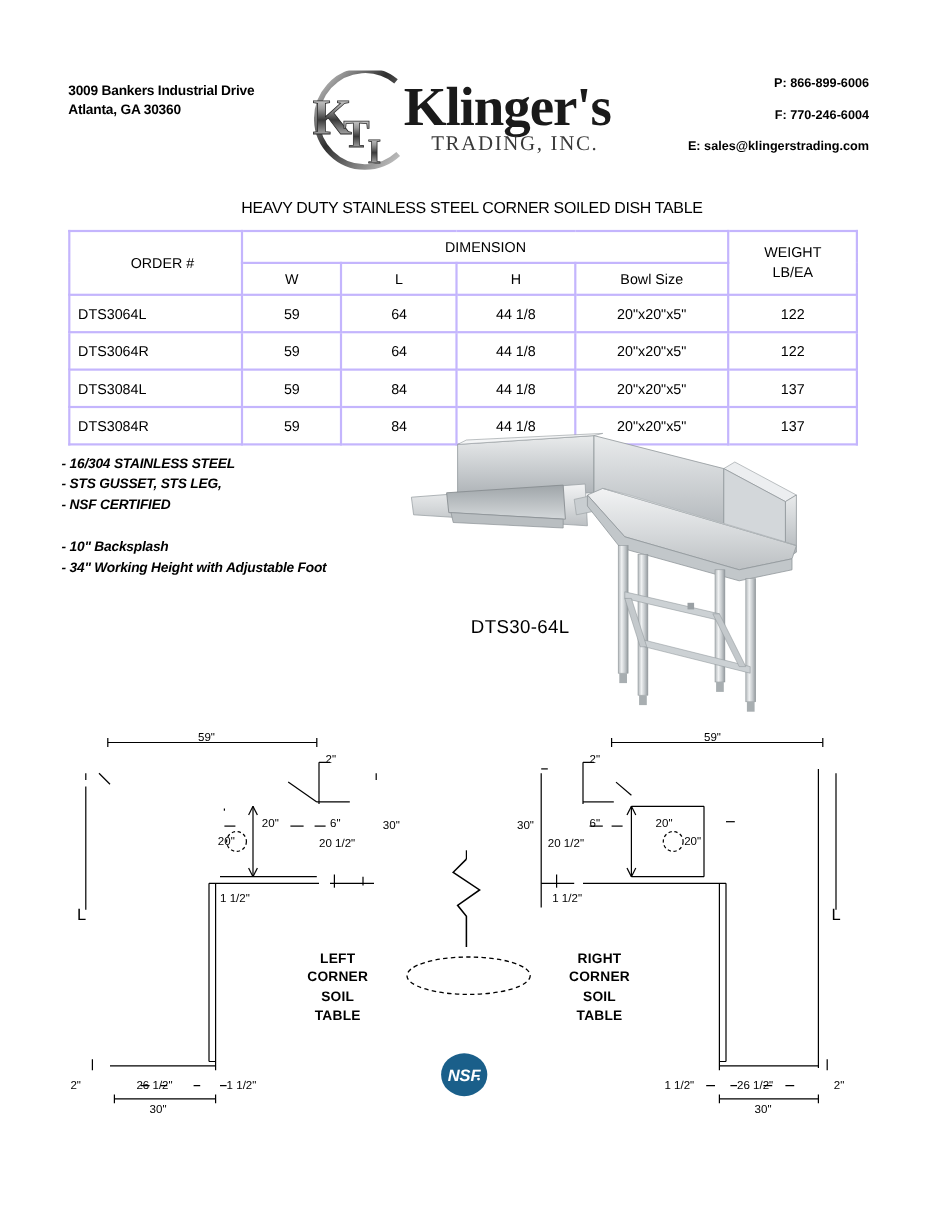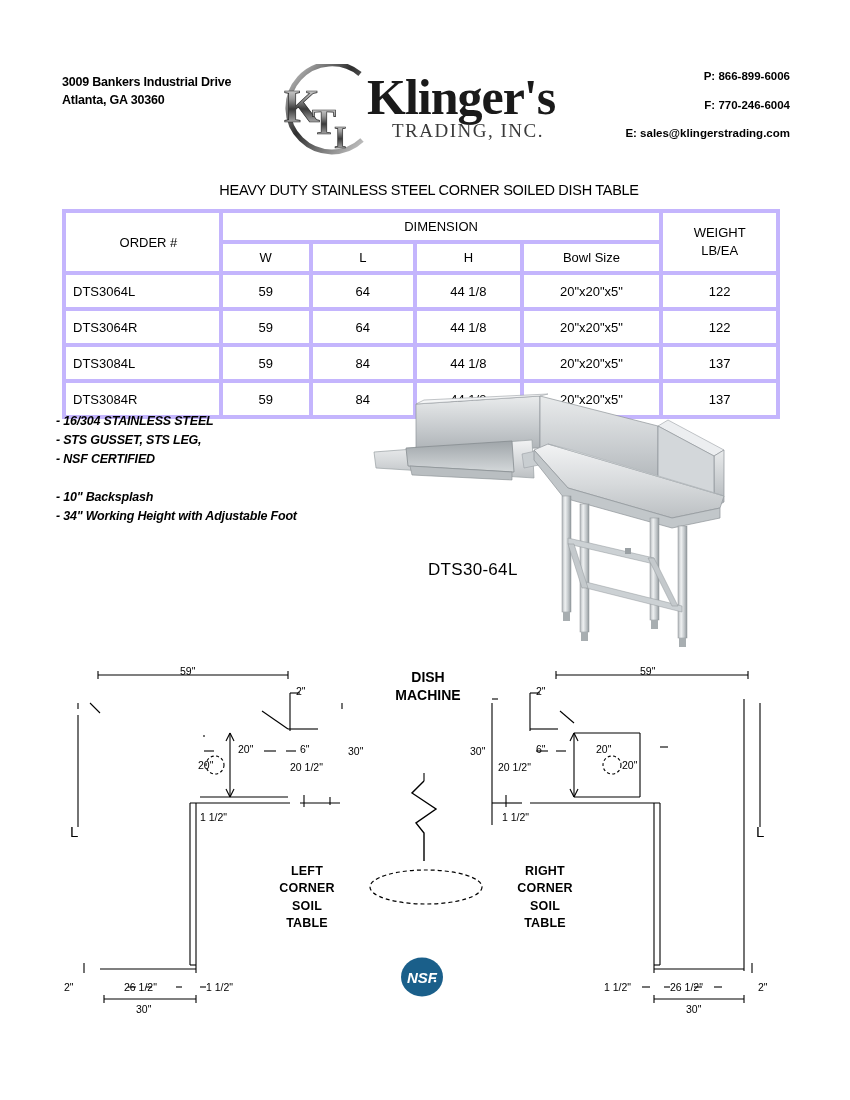--- a/index.html
+++ b/index.html
@@ -25,21 +25,21 @@
   .logo-sub { position:absolute; left:120px; top:62px; font-family:"Liberation Serif", serif;
      font-size:19px; letter-spacing:1.5px; color:#3a3a3a; }
 
   
   .title { position:absolute; left:4px; top:182px; width:850px; text-align:center;
      font-size:14.5px; font-weight:normal; letter-spacing:-0.3px; }
 
   
   .spec-table { position:absolute; left:62px; top:209px; width:718px;
      border-collapse:collapse; font-size:13px; }
-  .spec-table td, .spec-table th { border:4px solid #c4b5fd; padding:0; font-weight:normal;
+  .spec-table td, .spec-table th { border:2px solid #c4b5fd; padding:0; font-weight:normal;
      text-align:center; height:27px; }
   .spec-table .ordercell { width:148px; text-align:left; padding-left:7px; height:32px; }
   .spec-table .hdr-order { height:56px; }
   .spec-table .hdr-weight { width:118px; line-height:1.35; }
   .spec-table .c-w { width:92px; }
   .spec-table .c-l { width:108px; }
   .spec-table .c-h { width:110px; }
   .spec-table .c-bowl { width:142px; }
 
   
@@ -381,24 +381,20 @@
     </div>
 
     <div class="blocklabel" style="left:490px; top:208px; width:110px;">
       <div>RIGHT</div>
       <div>CORNER</div>
       <div>SOIL</div>
       <div>TABLE</div>
     </div>
   </div>
 
-  <div class="dishmachine">
-    <div>DISH</div>
-    <div>MACHINE</div>
-  </div>
 
 
   <svg class="nsf" viewBox="0 0 44 44">
     <ellipse cx="22" cy="22" rx="21" ry="19.5" fill="#1a5f8a"></ellipse>
     <text x="22" y="28" text-anchor="middle" font-family="Liberation Sans, sans-serif" font-size="15" font-weight="bold" font-style="italic" fill="#ffffff">NSF</text>
     <circle cx="35" cy="26" r="1.3" fill="#ffffff"></circle>
   </svg>
 
 </div>
 

